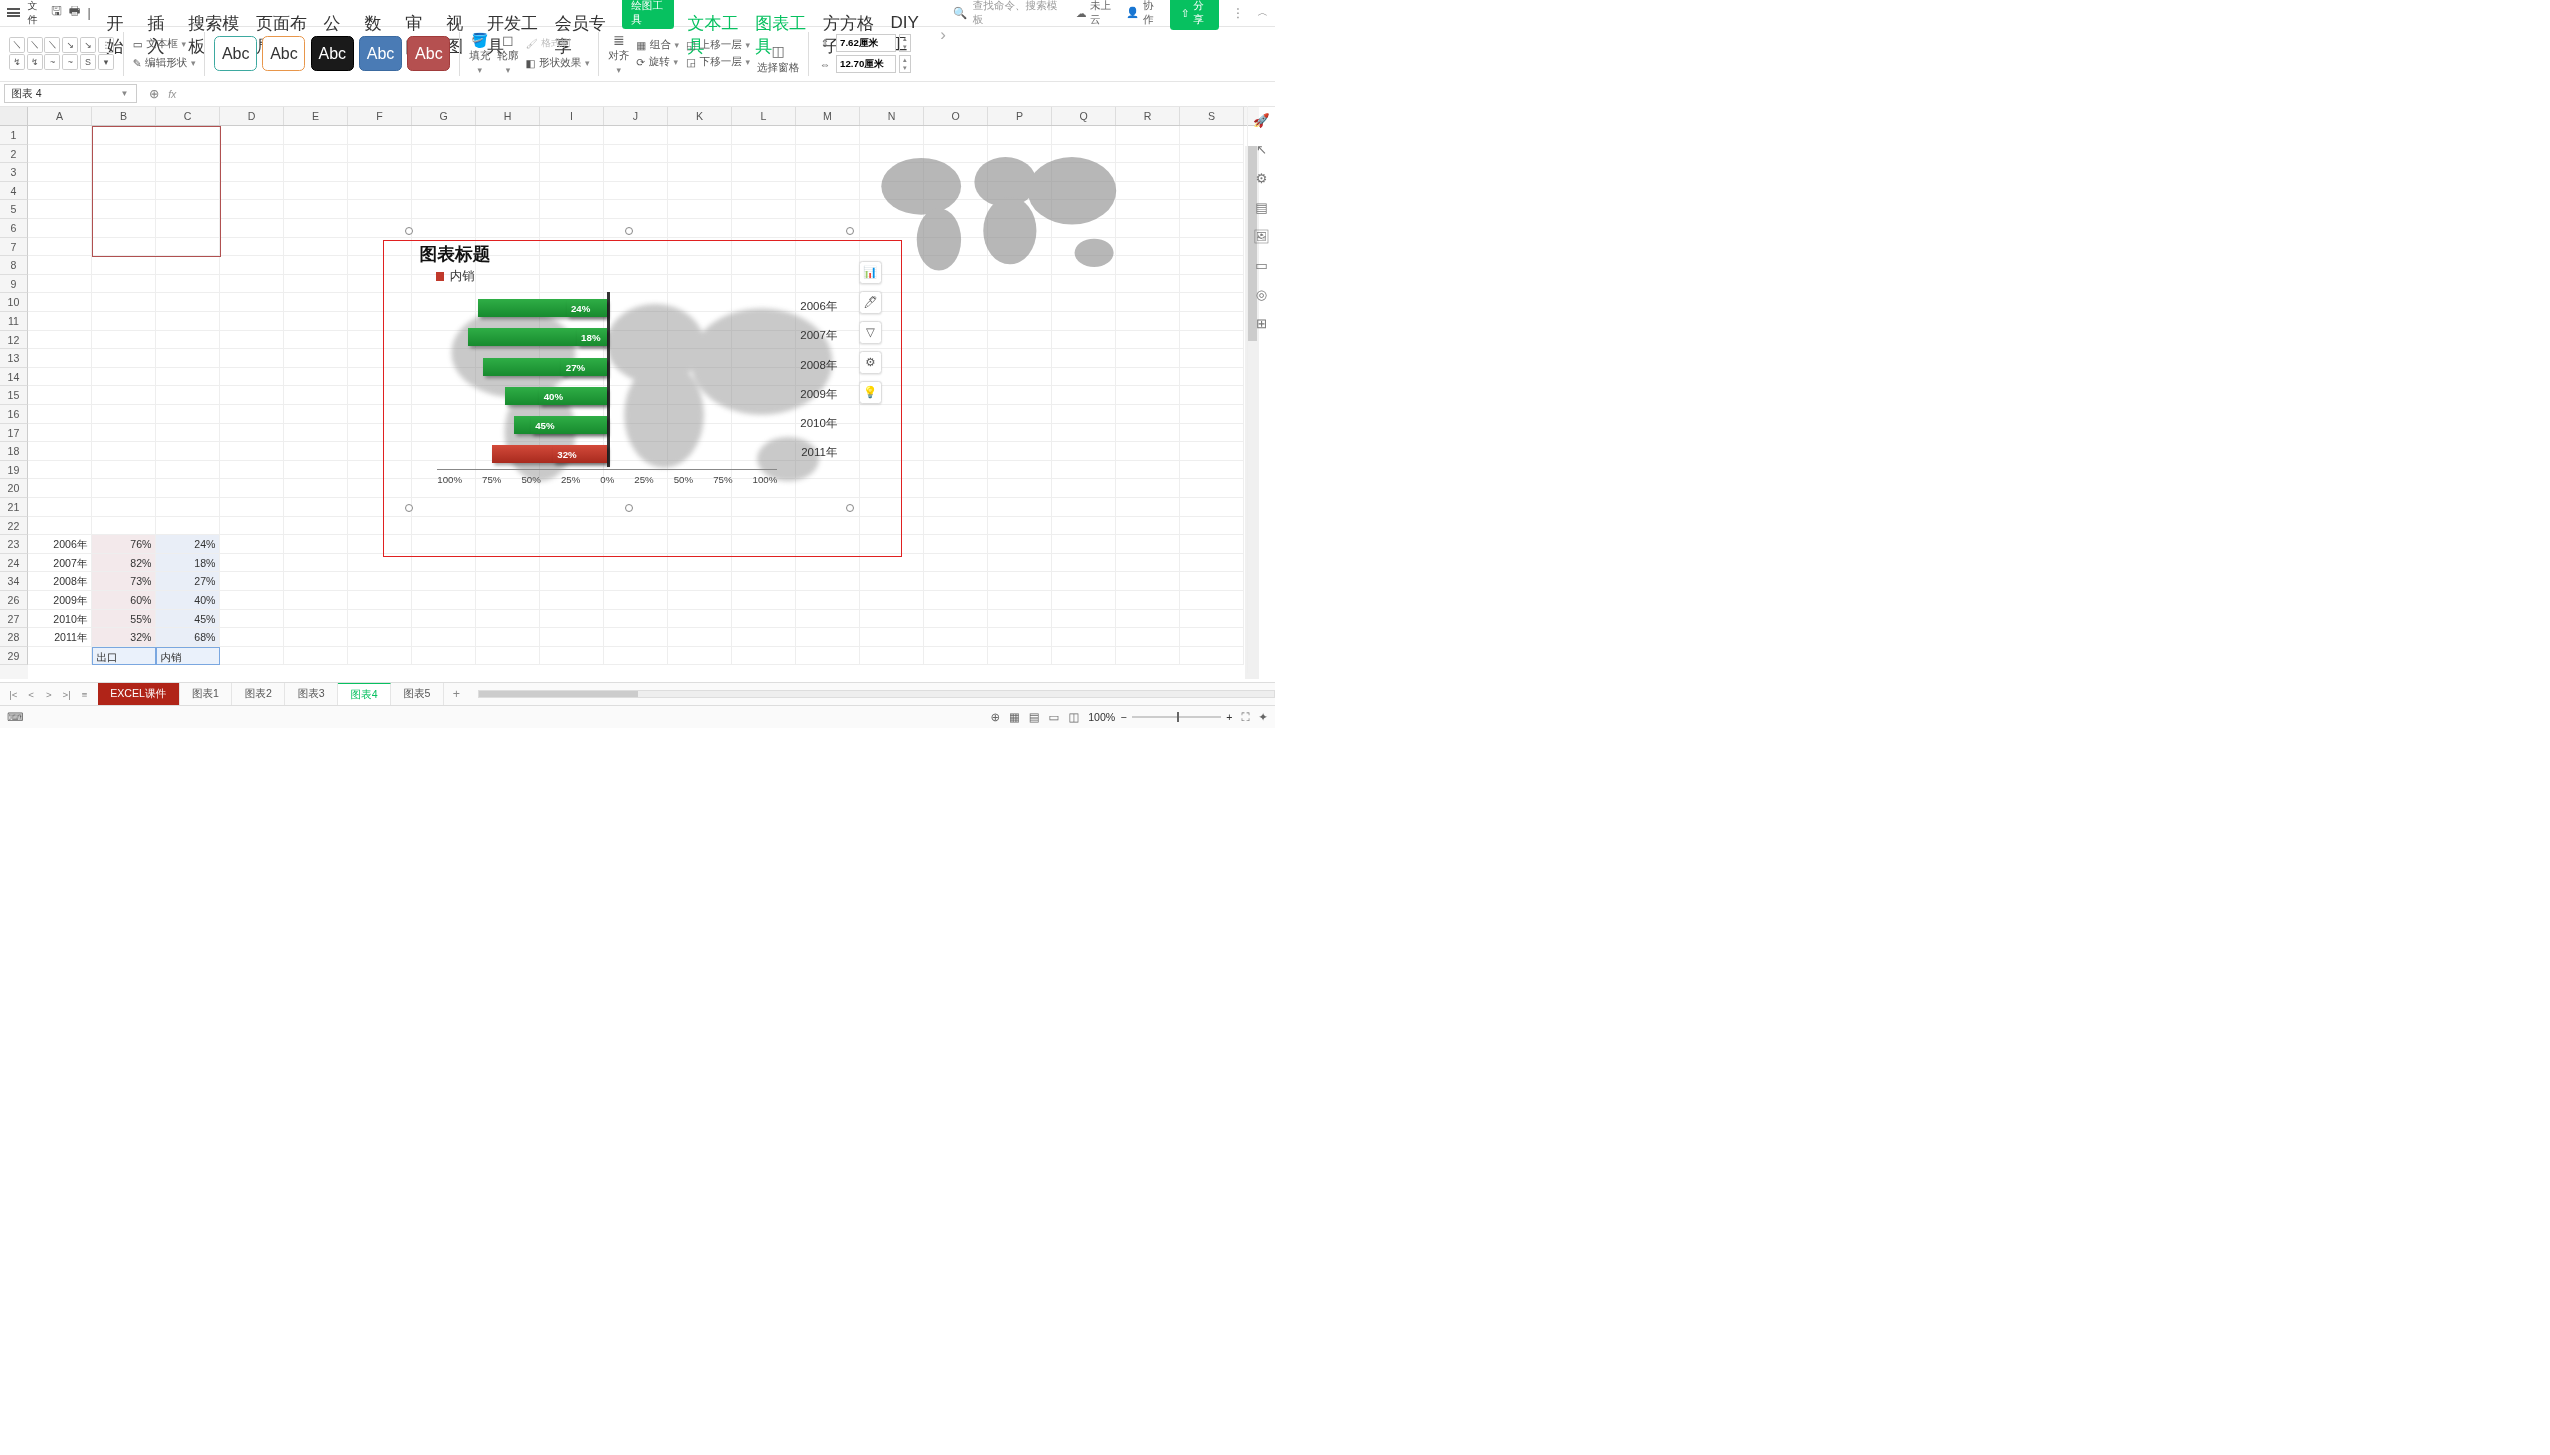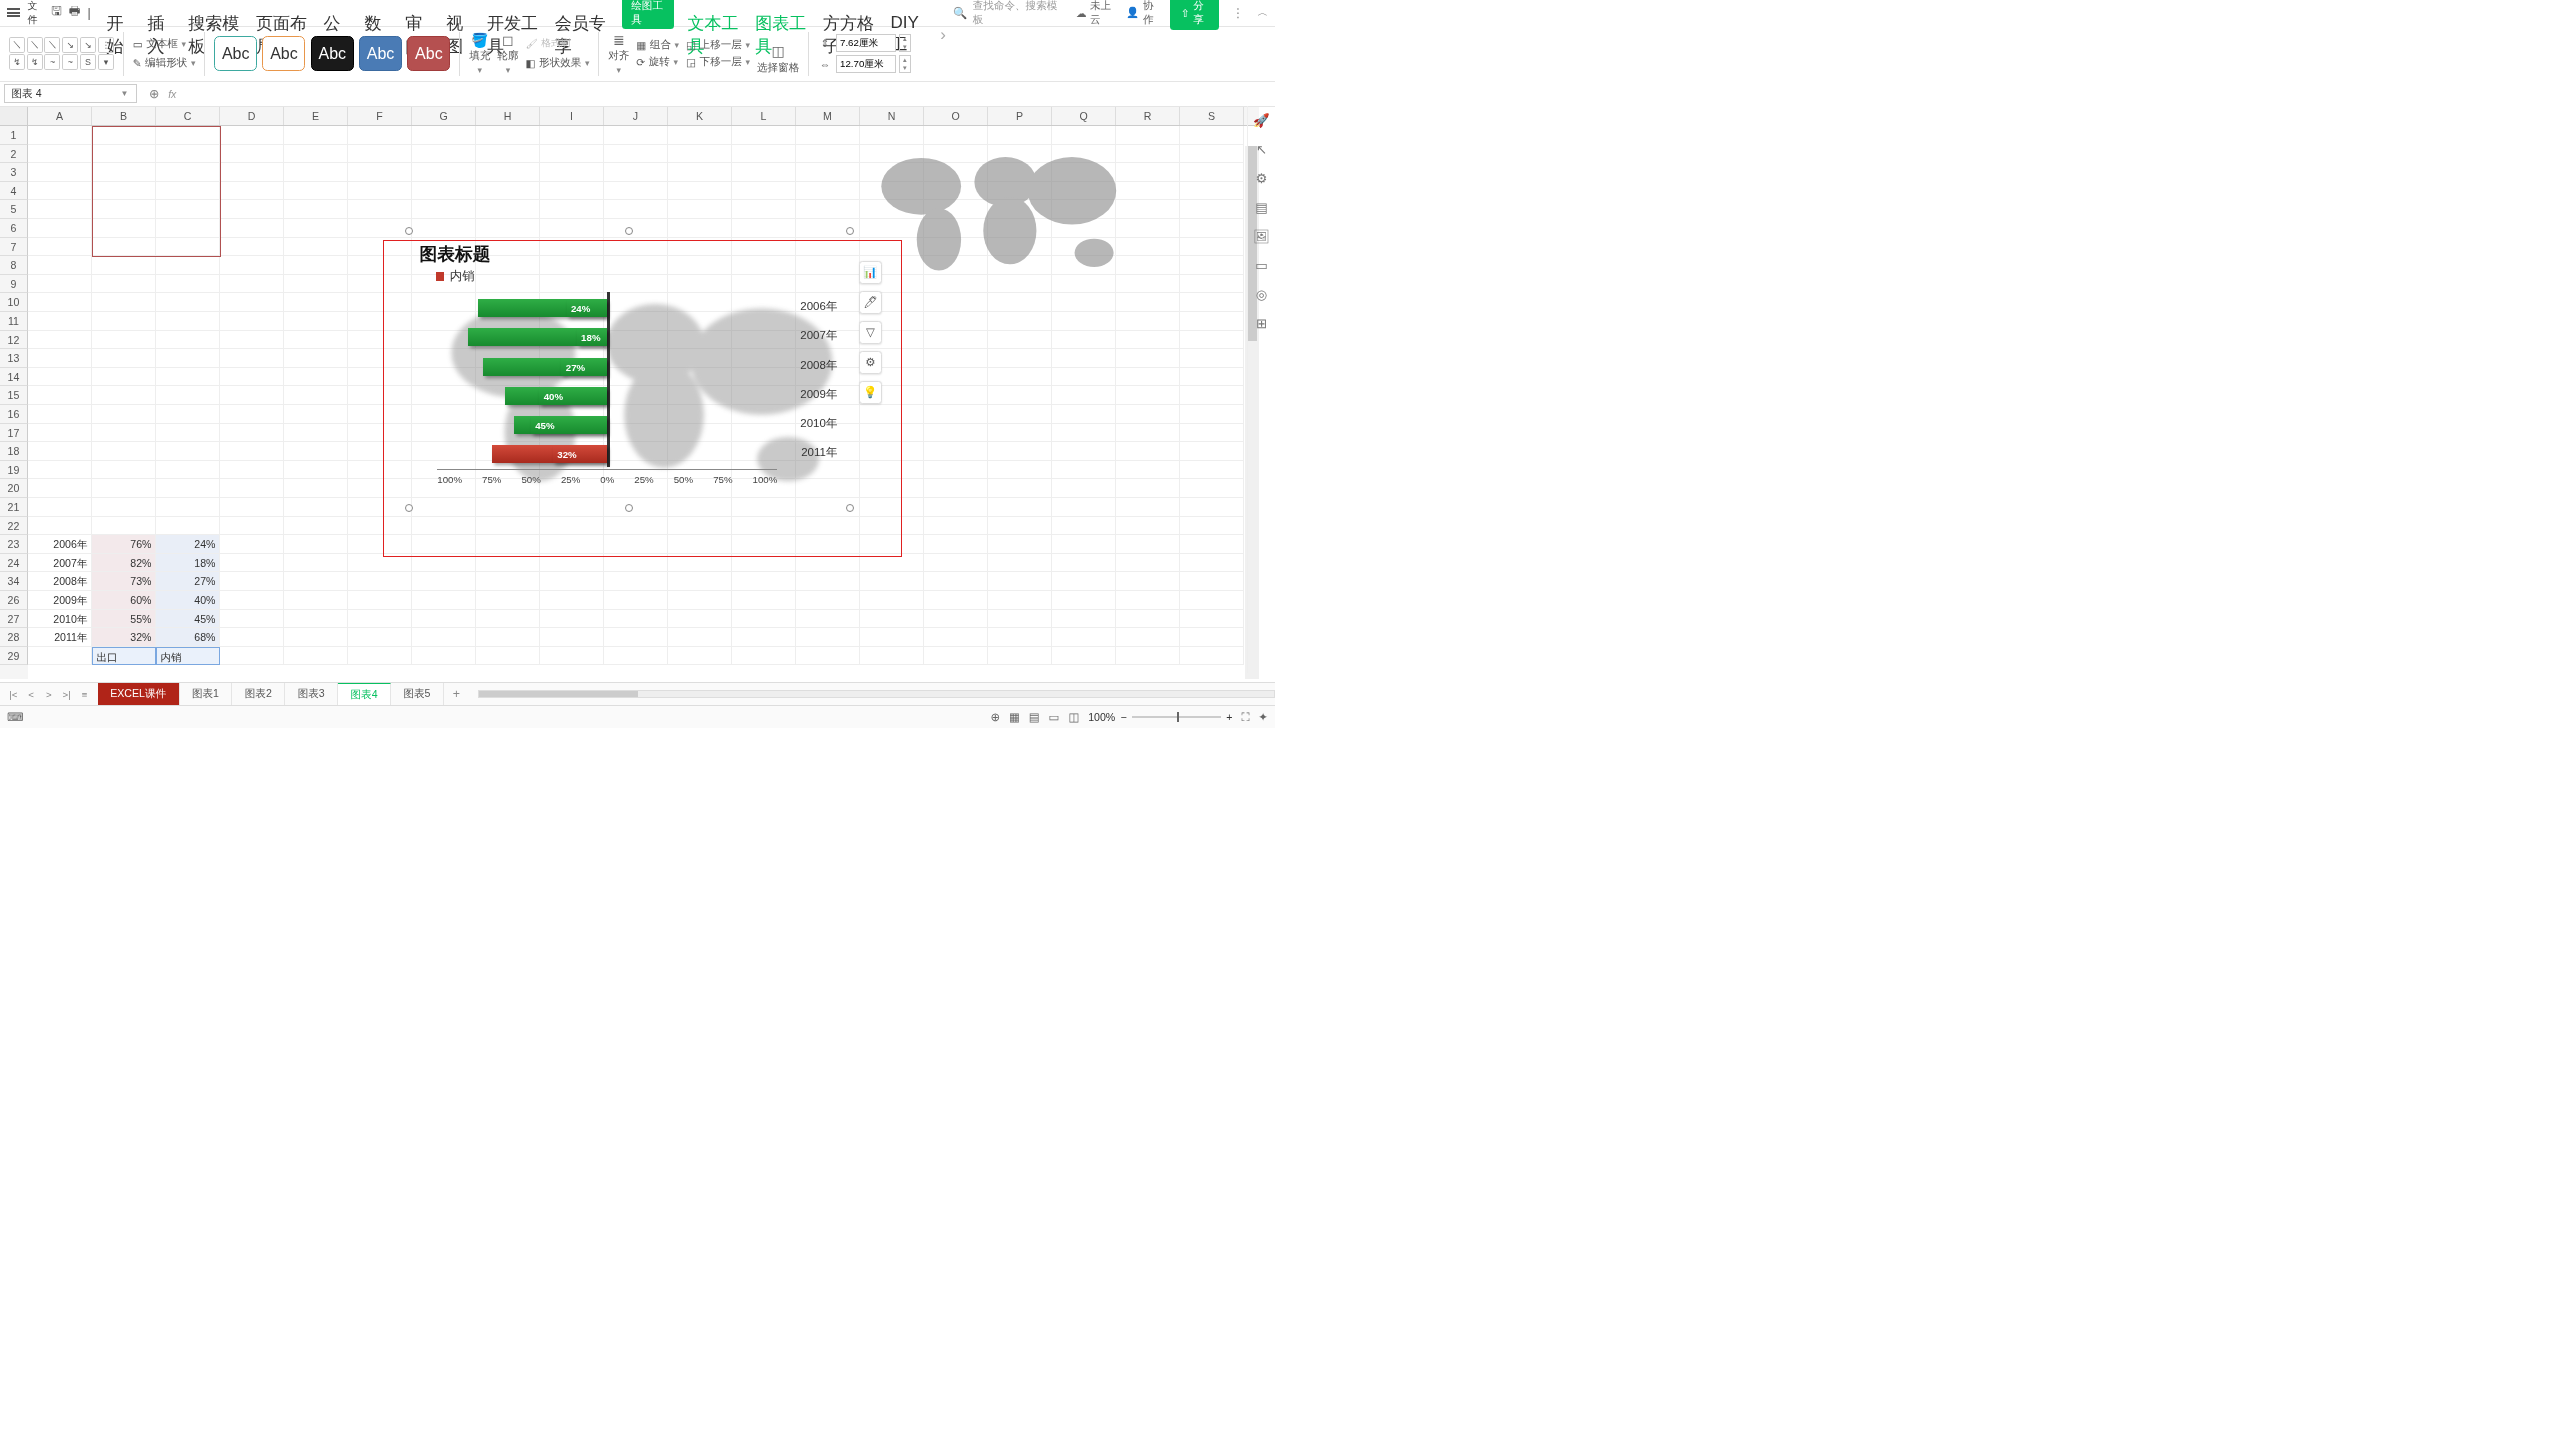--- a/index.html
+++ b/index.html
@@ -35,21 +35,21 @@
   .ribbon .abc.blue{border-color:#3b6aa0;background:#4a7bb5;color:#fff;}
   .ribbon .abc.red{border-color:#a03b3b;background:#b55050;color:#fff;}
   .ribbon .vlbl{display:flex;flex-direction:column;align-items:center;justify-content:flex-end;height:43px;font-size:10.6px;color:#555;gap:1.8px;}
   .ribbon .vlbl .ico{font-size:14px;color:#666;}
   .ribbon .fmt-brush{color:#bbb;font-size:9.7px;display:flex;align-items:center;gap:3.5px;}
   .ribbon .mini-stack{display:flex;flex-direction:column;gap:3.5px;font-size:10.6px;color:#555;}
   .ribbon .mini-stack .row{display:flex;align-items:center;gap:3.5px;}
   .ribbon .size-inputs{display:flex;flex-direction:column;gap:3.5px;}
   .ribbon .size-row{display:flex;align-items:center;gap:3.5px;}
   .ribbon .size-row .sico{width:14px;text-align:center;color:#666;}
-  .ribbon .size-row input{width:60px;height:17.7px;border:0.9px solid #ccc;font-size:9.7px;padding:0 3.5px;}
+  .ribbon .size-row input{width:60px;height:17.7px;border:0.9px solid #ccc;font-size:9.7px;padding:0 3.5px;font-weight:bold;}
   .ribbon .size-row .spin{display:flex;flex-direction:column;font-size:6.2px;color:#888;line-height:6.2px;border:0.9px solid #ccc;height:17.7px;justify-content:space-around;padding:0 1.8px;}
   .fxbar{display:flex;align-items:center;height:25px;border-bottom:0.9px solid #e5e5e5;}
   .fxbar .namebox{width:133px;border-right:0.9px solid #ddd;display:flex;align-items:center;justify-content:space-between;padding:0 7px;height:19.5px;margin:0 3.5px;border:0.9px solid #ccc;}
   .fxbar .namebox .ddl{color:#888;font-size:8px;}
   .fxbar .zoom-ico{margin:0 8.9px;color:#888;font-size:12.4px;}
   .fxbar .fx{font-style:italic;color:#999;margin-right:5.3px;}
   .fxbar .fx-input{flex:1;height:19.5px;border:none;}
   .grid-area{position:relative;height:572px;display:flex;}
   .colhdr{display:flex;height:19.5px;border-bottom:0.9px solid #ccc;position:absolute;top:0;left:0;right:16px;background:#f5f5f5;}
   .colhdr .corner{width:28px;border-right:0.9px solid #ccc;background:#eee;}

